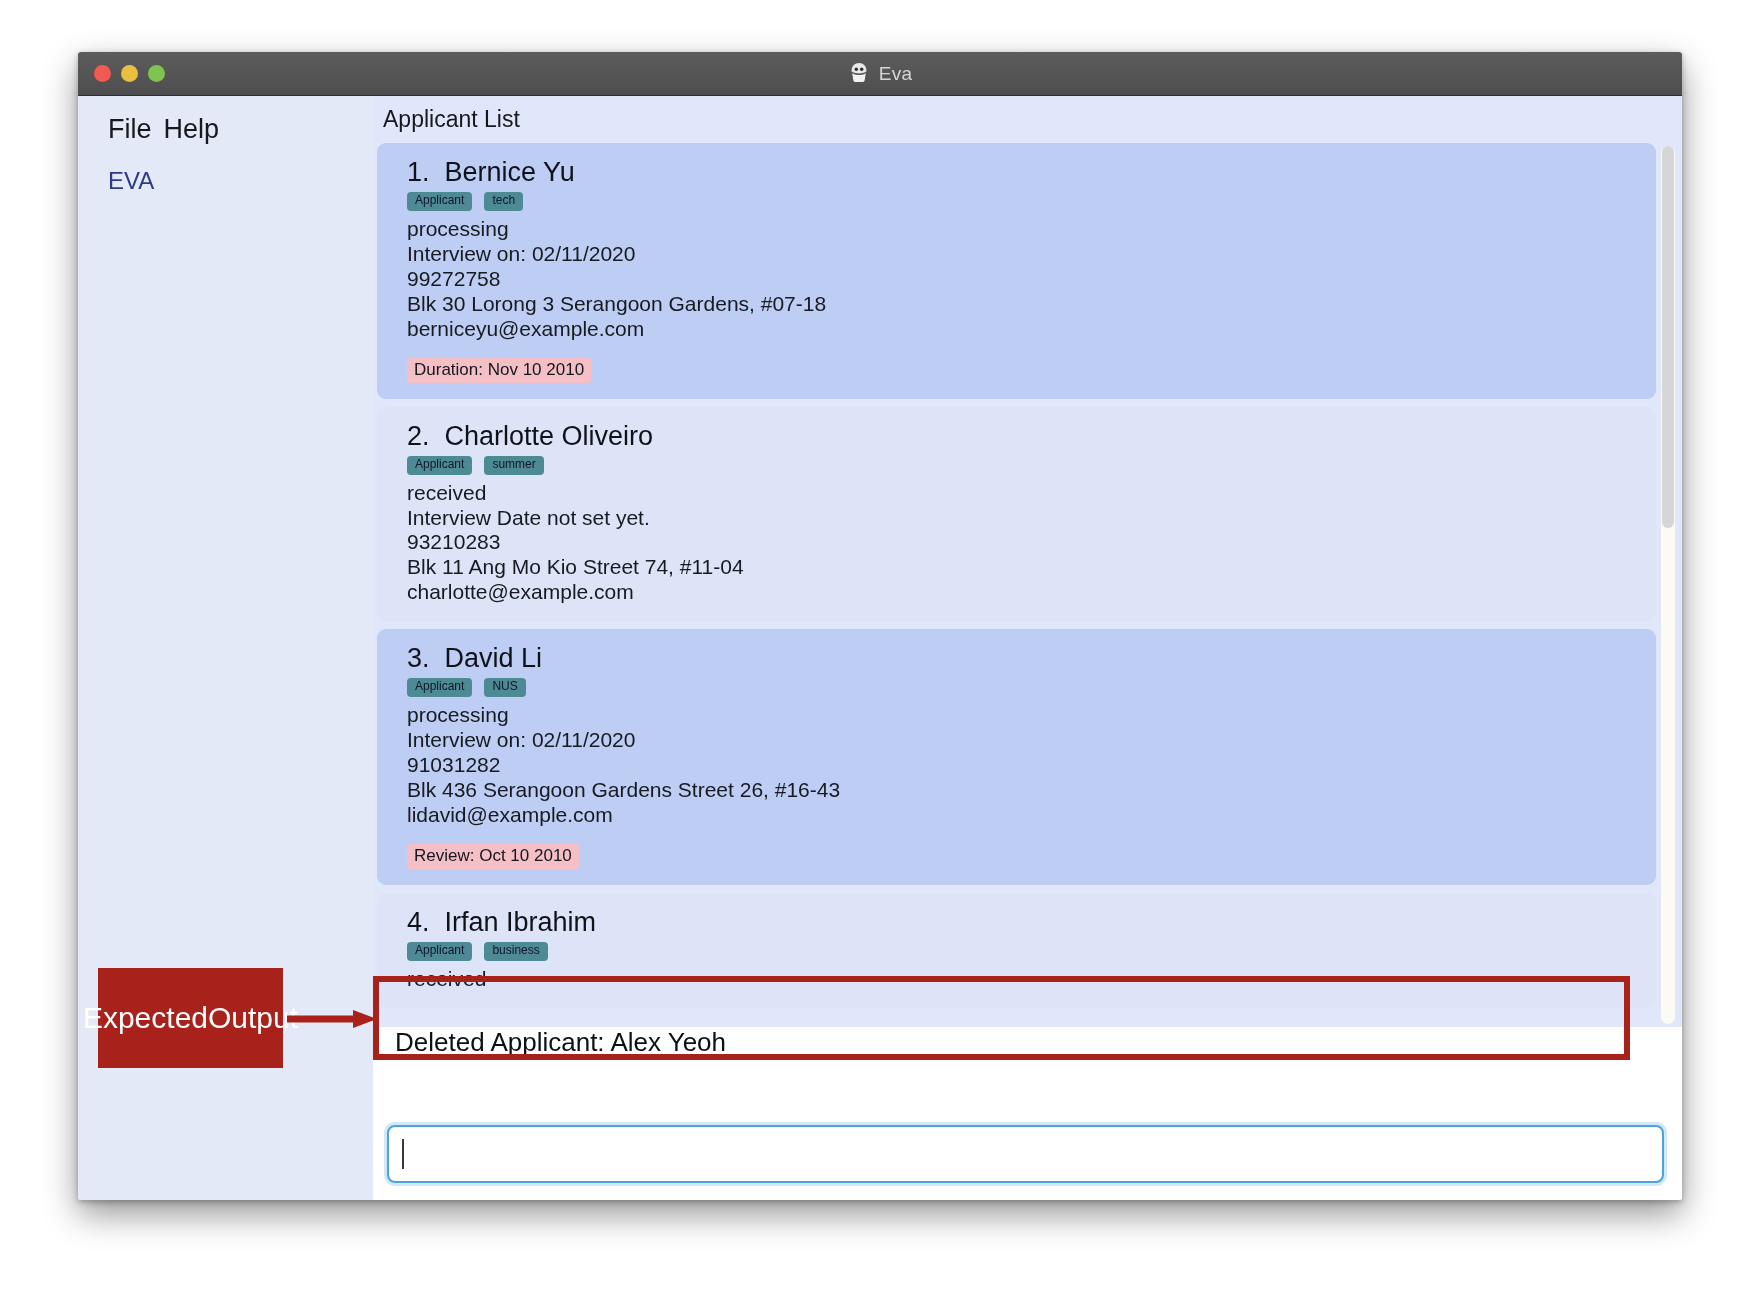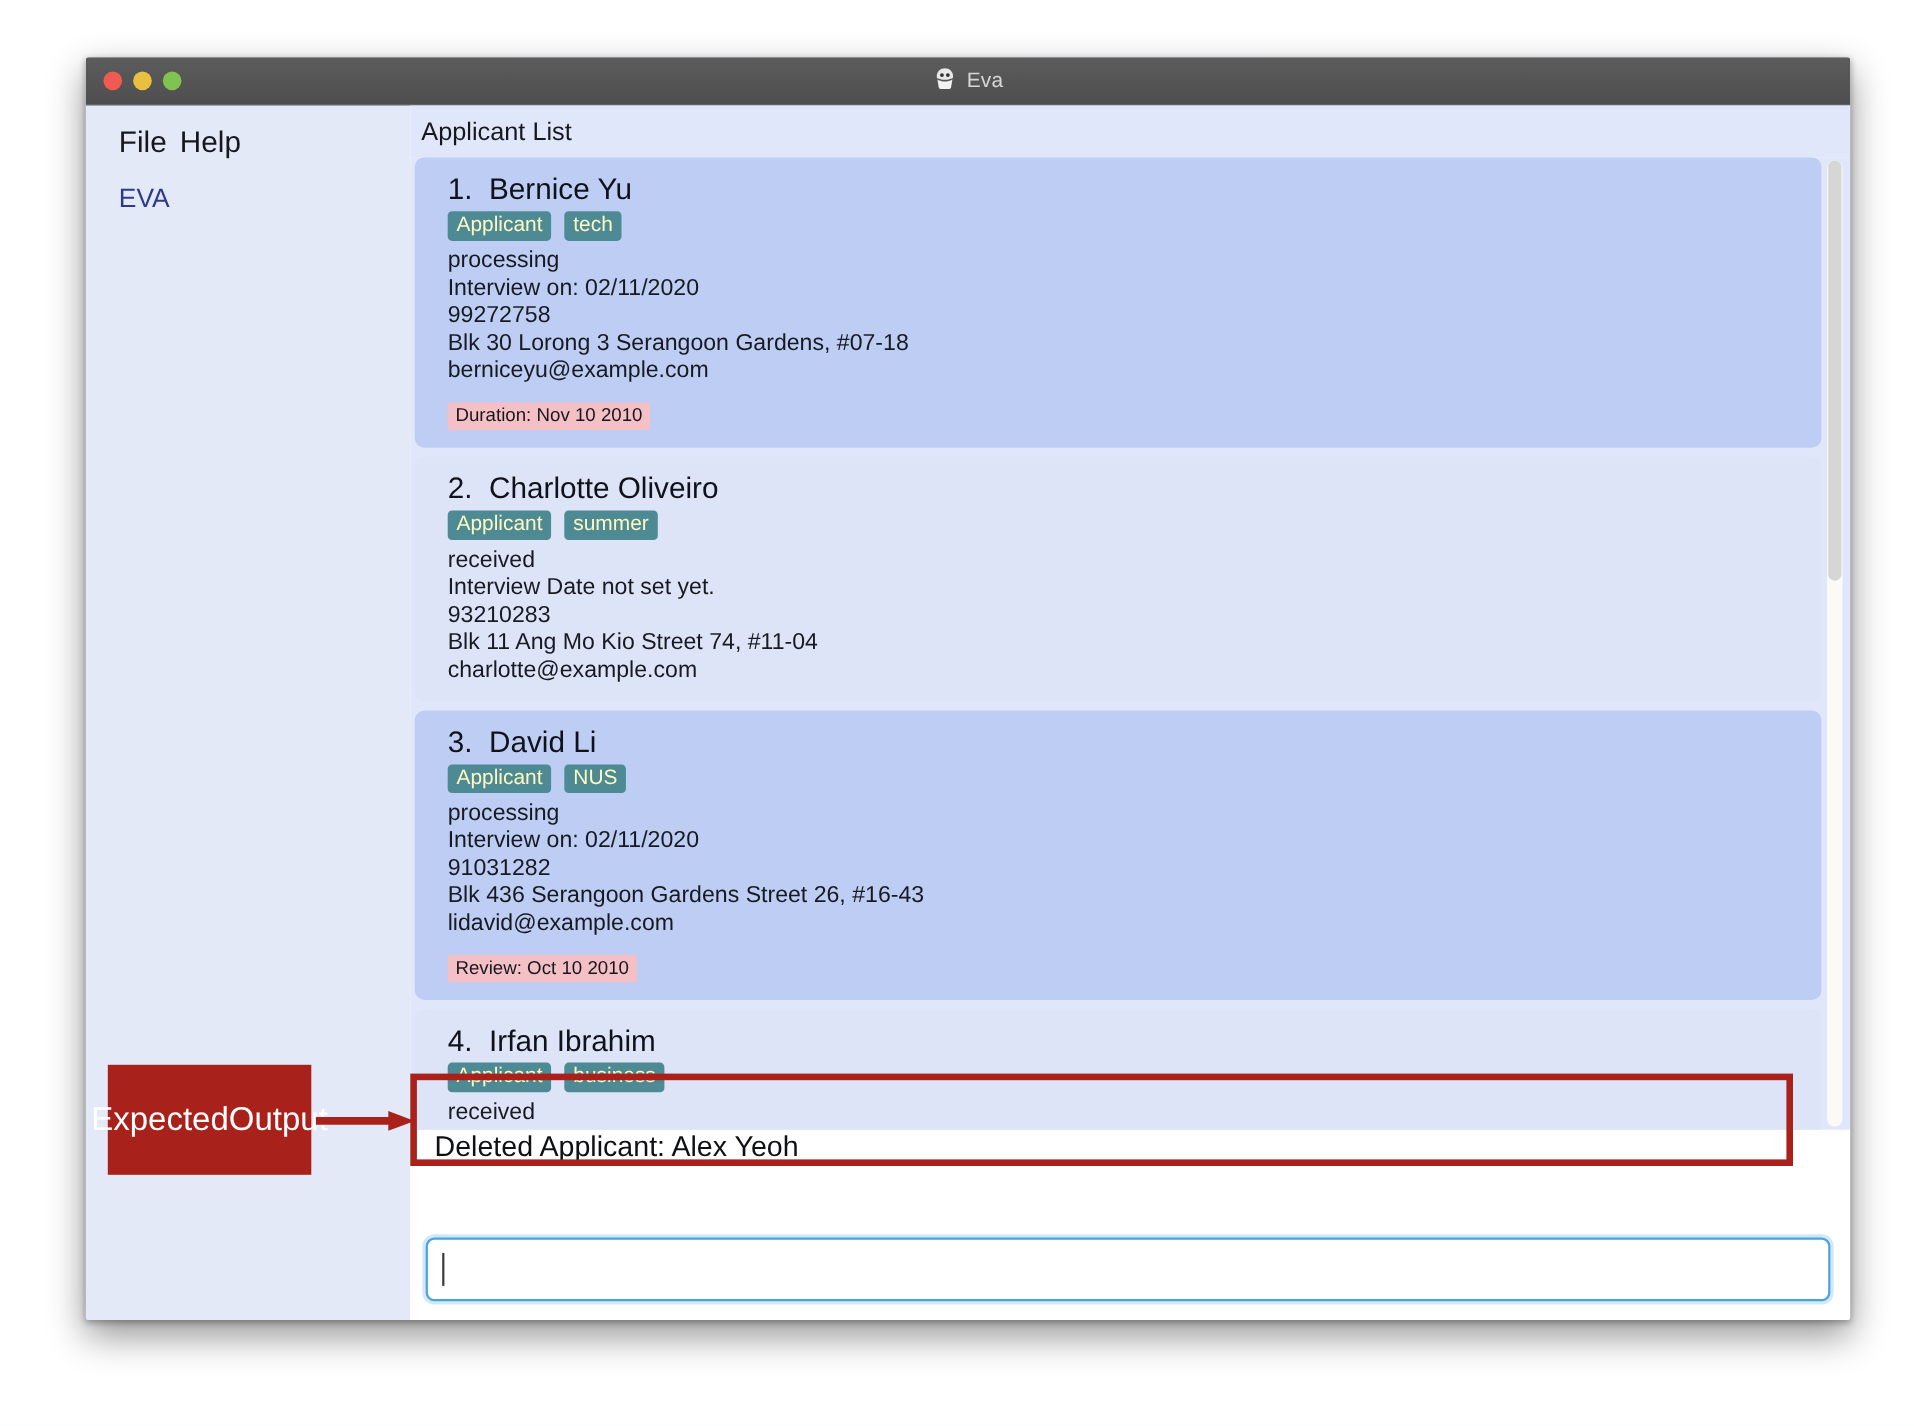--- a/index.html
+++ b/index.html
@@ -147,22 +147,22 @@
     margin-bottom: 4px;
     white-space: pre;
   }
   .tags {
     display: flex;
     gap: 12px;
     margin: 4px 0 6px 0;
   }
   .tag {
     background: #4e8a94;
-    color: #fef9c3;
-    font-size: 19px;
+    color: #0f172a;
+    font-size: 12px;
     border-radius: 4px;
     padding: 2px 8px 3px 8px;
     line-height: 1.15;
     white-space: nowrap;
   }
   .field {
     font-size: 21px;
     color: #171a20;
     line-height: 1.19;
     white-space: nowrap;

